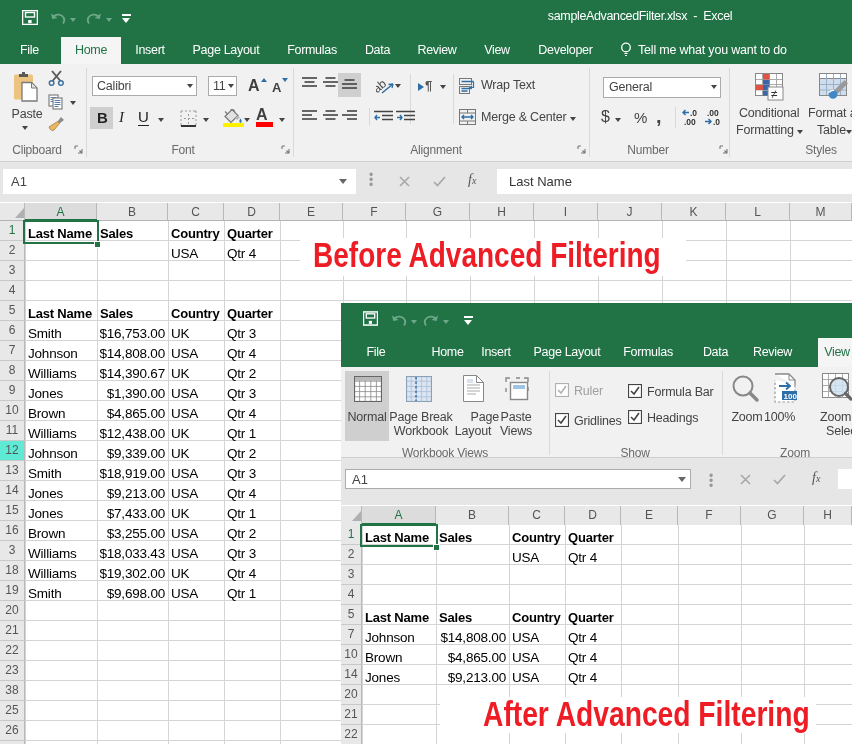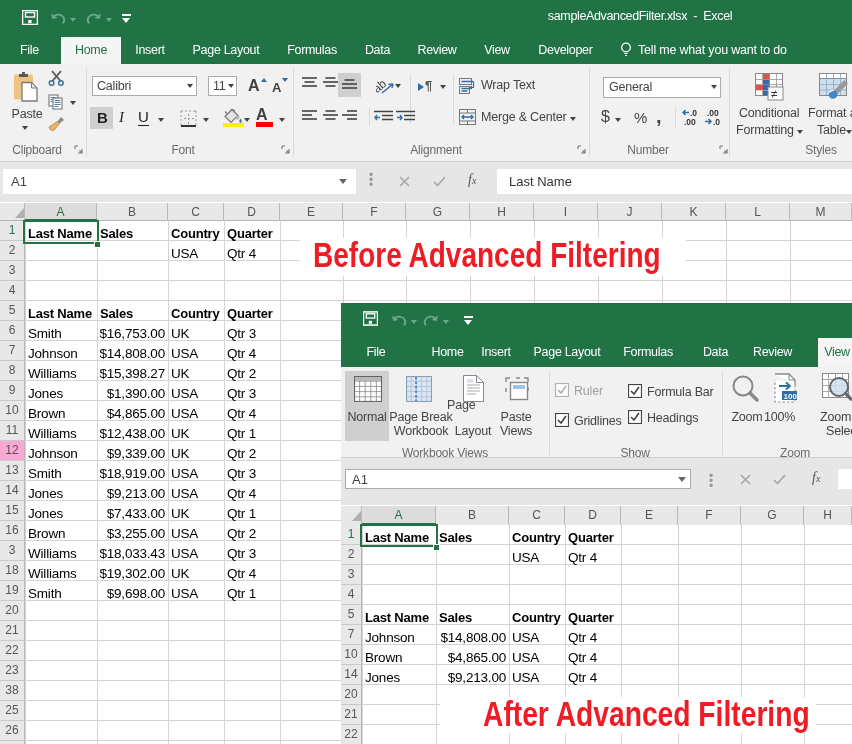--- a/index.html
+++ b/index.html
@@ -305,21 +305,21 @@
 <div class="abs" style="left:0;top:341px;width:25px;height:20px;background:#e8e8e8;border-right:1px solid #b8b8b8;border-bottom:1px solid #c9c9c9;box-sizing:border-box;text-align:center;line-height:19px;font-size:12px;color:#555">7</div>
 <div class="abs" style="left:25px;top:380px;width:827px;height:1px;background:#d4d4d4"></div>
 <div class="abs" style="left:0;top:361px;width:25px;height:20px;background:#e8e8e8;border-right:1px solid #b8b8b8;border-bottom:1px solid #c9c9c9;box-sizing:border-box;text-align:center;line-height:19px;font-size:12px;color:#555">8</div>
 <div class="abs" style="left:25px;top:400px;width:827px;height:1px;background:#d4d4d4"></div>
 <div class="abs" style="left:0;top:381px;width:25px;height:20px;background:#e8e8e8;border-right:1px solid #b8b8b8;border-bottom:1px solid #c9c9c9;box-sizing:border-box;text-align:center;line-height:19px;font-size:12px;color:#555">9</div>
 <div class="abs" style="left:25px;top:420px;width:827px;height:1px;background:#d4d4d4"></div>
 <div class="abs" style="left:0;top:401px;width:25px;height:20px;background:#e8e8e8;border-right:1px solid #b8b8b8;border-bottom:1px solid #c9c9c9;box-sizing:border-box;text-align:center;line-height:19px;font-size:12px;color:#555">10</div>
 <div class="abs" style="left:25px;top:440px;width:827px;height:1px;background:#d4d4d4"></div>
 <div class="abs" style="left:0;top:421px;width:25px;height:20px;background:#e8e8e8;border-right:1px solid #b8b8b8;border-bottom:1px solid #c9c9c9;box-sizing:border-box;text-align:center;line-height:19px;font-size:12px;color:#555">11</div>
 <div class="abs" style="left:25px;top:460px;width:827px;height:1px;background:#d4d4d4"></div>
-<div class="abs" style="left:0;top:441px;width:25px;height:20px;background:#f9a8d4;border-right:1px solid #b8b8b8;border-bottom:1px solid #c9c9c9;box-sizing:border-box;text-align:center;line-height:19px;font-size:12px;color:#555">12</div>
+<div class="abs" style="left:0;top:441px;width:25px;height:20px;background:#5eead4;border-right:1px solid #b8b8b8;border-bottom:1px solid #c9c9c9;box-sizing:border-box;text-align:center;line-height:19px;font-size:12px;color:#555">12</div>
 <div class="abs" style="left:25px;top:480px;width:827px;height:1px;background:#d4d4d4"></div>
 <div class="abs" style="left:0;top:461px;width:25px;height:20px;background:#e8e8e8;border-right:1px solid #b8b8b8;border-bottom:1px solid #c9c9c9;box-sizing:border-box;text-align:center;line-height:19px;font-size:12px;color:#555">13</div>
 <div class="abs" style="left:25px;top:500px;width:827px;height:1px;background:#d4d4d4"></div>
 <div class="abs" style="left:0;top:481px;width:25px;height:20px;background:#e8e8e8;border-right:1px solid #b8b8b8;border-bottom:1px solid #c9c9c9;box-sizing:border-box;text-align:center;line-height:19px;font-size:12px;color:#555">14</div>
 <div class="abs" style="left:25px;top:520px;width:827px;height:1px;background:#d4d4d4"></div>
 <div class="abs" style="left:0;top:501px;width:25px;height:20px;background:#e8e8e8;border-right:1px solid #b8b8b8;border-bottom:1px solid #c9c9c9;box-sizing:border-box;text-align:center;line-height:19px;font-size:12px;color:#555">15</div>
 <div class="abs" style="left:25px;top:540px;width:827px;height:1px;background:#d4d4d4"></div>
 <div class="abs" style="left:0;top:521px;width:25px;height:20px;background:#e8e8e8;border-right:1px solid #b8b8b8;border-bottom:1px solid #c9c9c9;box-sizing:border-box;text-align:center;line-height:19px;font-size:12px;color:#555">16</div>
 <div class="abs" style="left:25px;top:560px;width:827px;height:1px;background:#d4d4d4"></div>
 <div class="abs" style="left:0;top:541px;width:25px;height:20px;background:#e8e8e8;border-right:1px solid #b8b8b8;border-bottom:1px solid #c9c9c9;box-sizing:border-box;text-align:center;line-height:19px;font-size:12px;color:#555">3</div>
@@ -355,21 +355,21 @@
 <div class="cell b" style="left:225px;top:301px;width:50px;height:17px;padding-left:2px">Quarter</div>
 <div class="cell" style="left:26px;top:321px;width:66px;height:17px;padding-left:2px">Smith</div>
 <div class="cell num" style="left:98px;top:321px;width:67px;height:17px;padding-right:2px">$16,753.00</div>
 <div class="cell" style="left:169px;top:321px;width:50px;height:17px;padding-left:2px">UK</div>
 <div class="cell" style="left:225px;top:321px;width:50px;height:17px;padding-left:2px">Qtr 3</div>
 <div class="cell" style="left:26px;top:341px;width:66px;height:17px;padding-left:2px">Johnson</div>
 <div class="cell num" style="left:98px;top:341px;width:67px;height:17px;padding-right:2px">$14,808.00</div>
 <div class="cell" style="left:169px;top:341px;width:50px;height:17px;padding-left:2px">USA</div>
 <div class="cell" style="left:225px;top:341px;width:50px;height:17px;padding-left:2px">Qtr 4</div>
 <div class="cell" style="left:26px;top:361px;width:66px;height:17px;padding-left:2px">Williams</div>
-<div class="cell num" style="left:98px;top:361px;width:67px;height:17px;padding-right:2px">$15,398.27</div>
+<div class="cell num" style="left:98px;top:361px;width:67px;height:17px;padding-right:2px">$14,390.67</div>
 <div class="cell" style="left:169px;top:361px;width:50px;height:17px;padding-left:2px">UK</div>
 <div class="cell" style="left:225px;top:361px;width:50px;height:17px;padding-left:2px">Qtr 2</div>
 <div class="cell" style="left:26px;top:381px;width:66px;height:17px;padding-left:2px">Jones</div>
 <div class="cell num" style="left:98px;top:381px;width:67px;height:17px;padding-right:2px">$1,390.00</div>
 <div class="cell" style="left:169px;top:381px;width:50px;height:17px;padding-left:2px">USA</div>
 <div class="cell" style="left:225px;top:381px;width:50px;height:17px;padding-left:2px">Qtr 3</div>
 <div class="cell" style="left:26px;top:401px;width:66px;height:17px;padding-left:2px">Brown</div>
 <div class="cell num" style="left:98px;top:401px;width:67px;height:17px;padding-right:2px">$4,865.00</div>
 <div class="cell" style="left:169px;top:401px;width:50px;height:17px;padding-left:2px">USA</div>
 <div class="cell" style="left:225px;top:401px;width:50px;height:17px;padding-left:2px">Qtr 4</div>
@@ -477,21 +477,21 @@
     <path d="M10 1 V25" stroke="#2d6da8" stroke-width="1.4" stroke-dasharray="2.5,2"></path>
   </svg>
 <div class="rtxt" style="left:385px;top:410px;width:72px;text-align:center">Page Break</div>
 <div class="rtxt" style="left:385px;top:424px;width:72px;text-align:center">Workbook</div>
 <svg class="abs" style="left:463px;top:375px" width="21" height="27" viewBox="0 0 21 27">
 <path d="M0.5 0.5 h13 l7 7 v19 h-20 z" fill="#fff" stroke="#888"></path>
 <path d="M13.5 0.5 v7 h7" fill="none" stroke="#888"></path>
 <path d="M4 10 h13 M4 13 h13 M4 16 h13 M4 19 h9" stroke="#aaa"></path>
 <rect x="4" y="4" width="6" height="4" fill="#d9e2ec"></rect>
 </svg>
-<div class="rtxt" style="left:447px;top:398px;width:52px;text-align:left">Page</div>
+<div class="rtxt" style="left:447px;top:410px;width:52px;text-align:right">Page</div>
 <div class="rtxt" style="left:447px;top:424px;width:52px;text-align:center">Layout</div>
 <svg class="abs" style="left:503px;top:375px" width="27" height="27" viewBox="0 0 27 27">
 <path d="M3 7 v-4 h4 M13 3 h4 M21 3 h4 v4 M25 12 v4 M3 13 v4" fill="none" stroke="#888" stroke-width="1.4"></path>
 <rect x="7.5" y="7.5" width="17" height="17" fill="#fff" stroke="#888" stroke-width="1.4"></rect>
 <rect x="10" y="10" width="12" height="4" fill="#9dc3e6"></rect>
 </svg>
 <div class="rtxt" style="left:489px;top:410px;width:54px;text-align:center">Paste</div>
 <div class="rtxt" style="left:489px;top:424px;width:54px;text-align:center">Views</div>
 <div class="glabel" style="left:395px;top:446px;width:100px">Workbook Views</div>
 <svg class="abs" style="left:555px;top:383px" width="14" height="14" viewBox="0 0 14 14">

